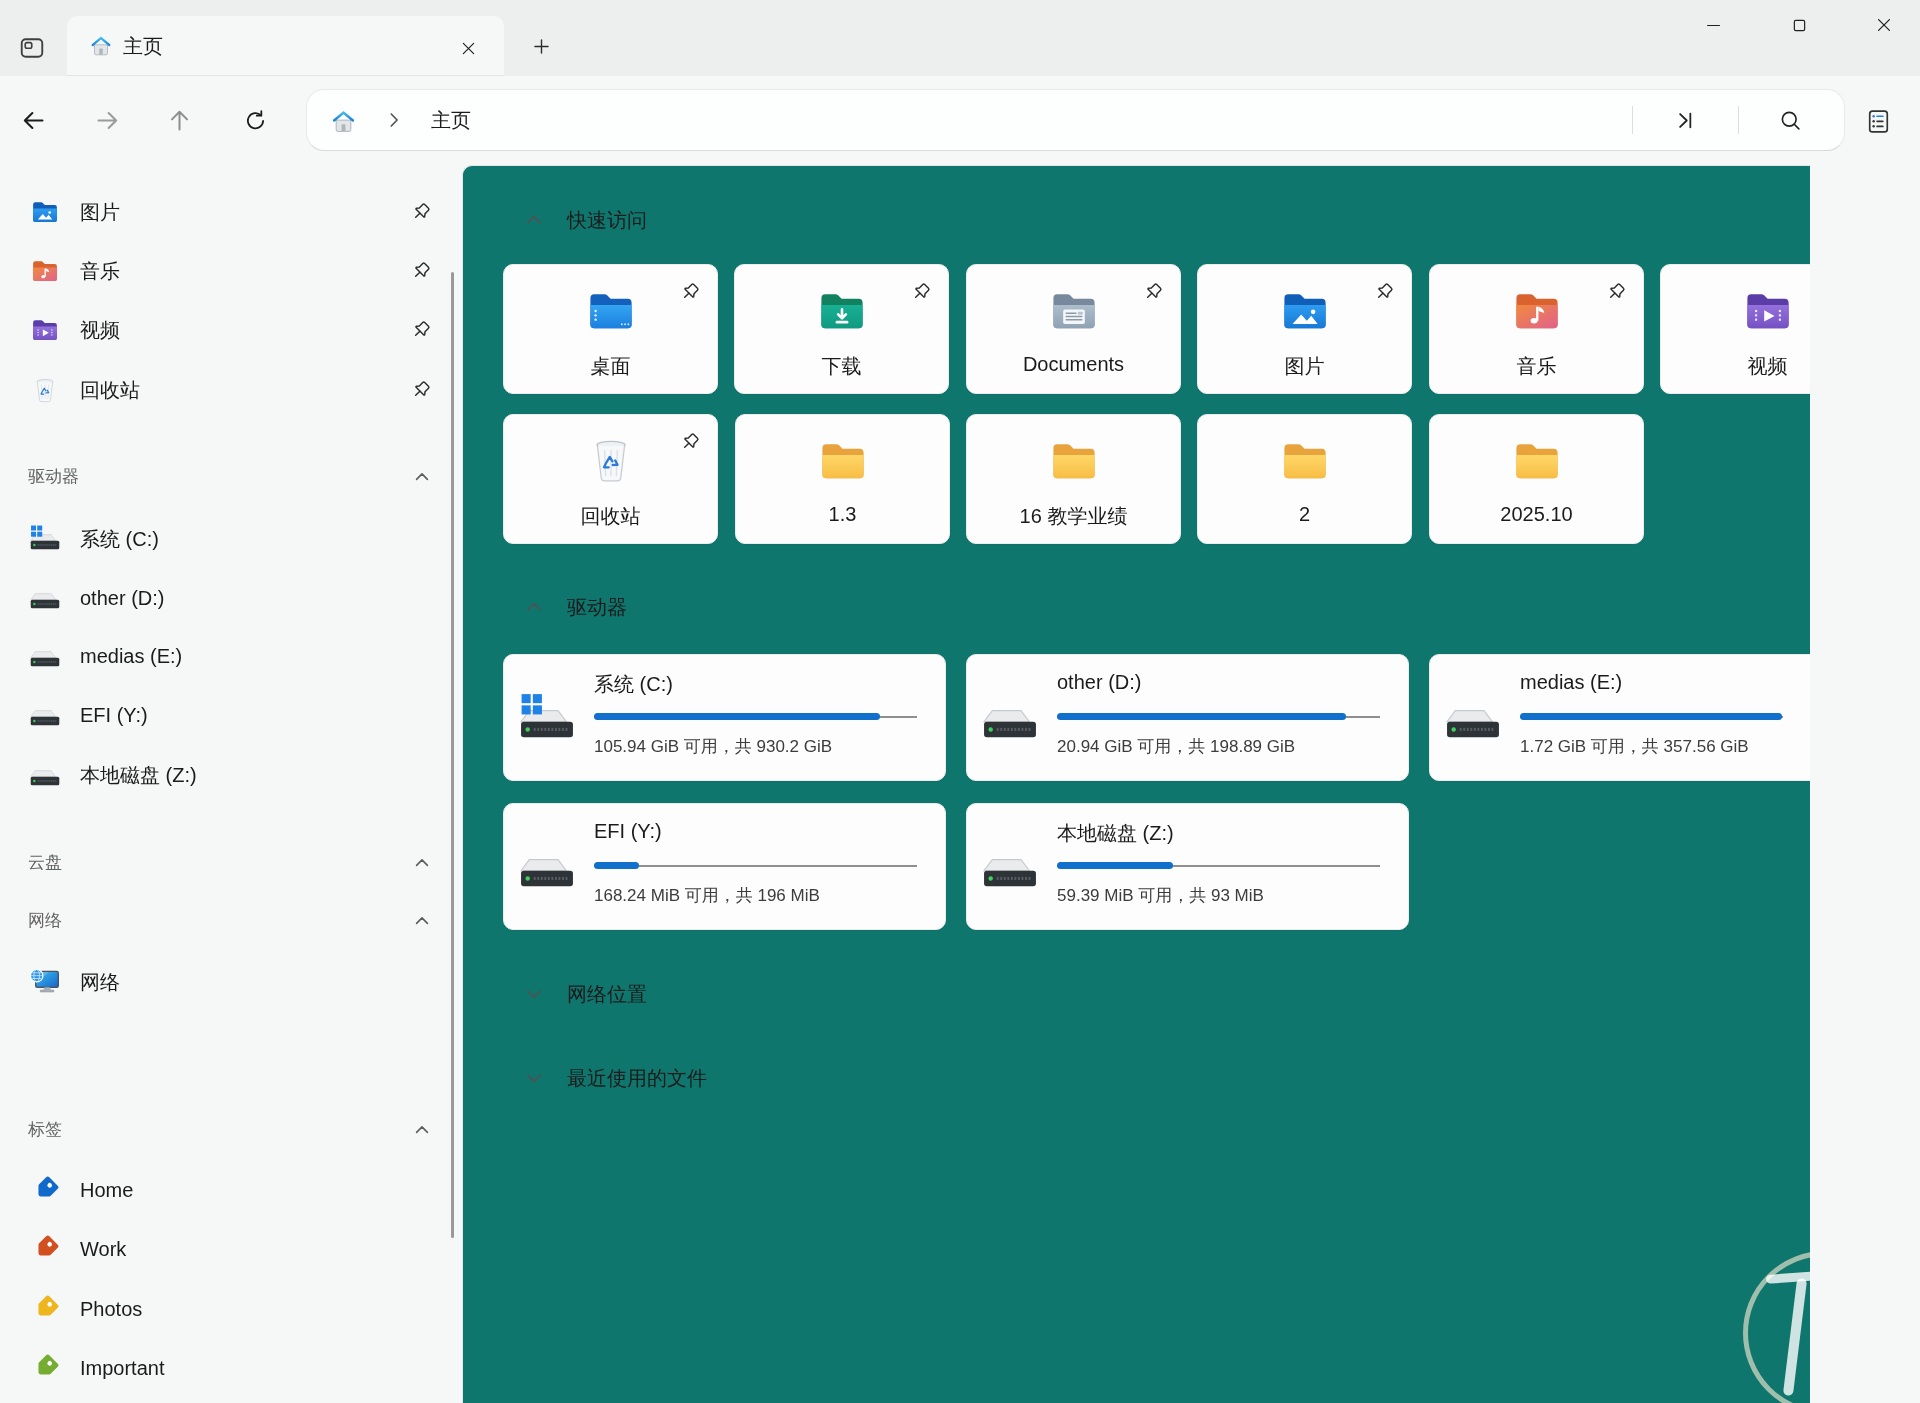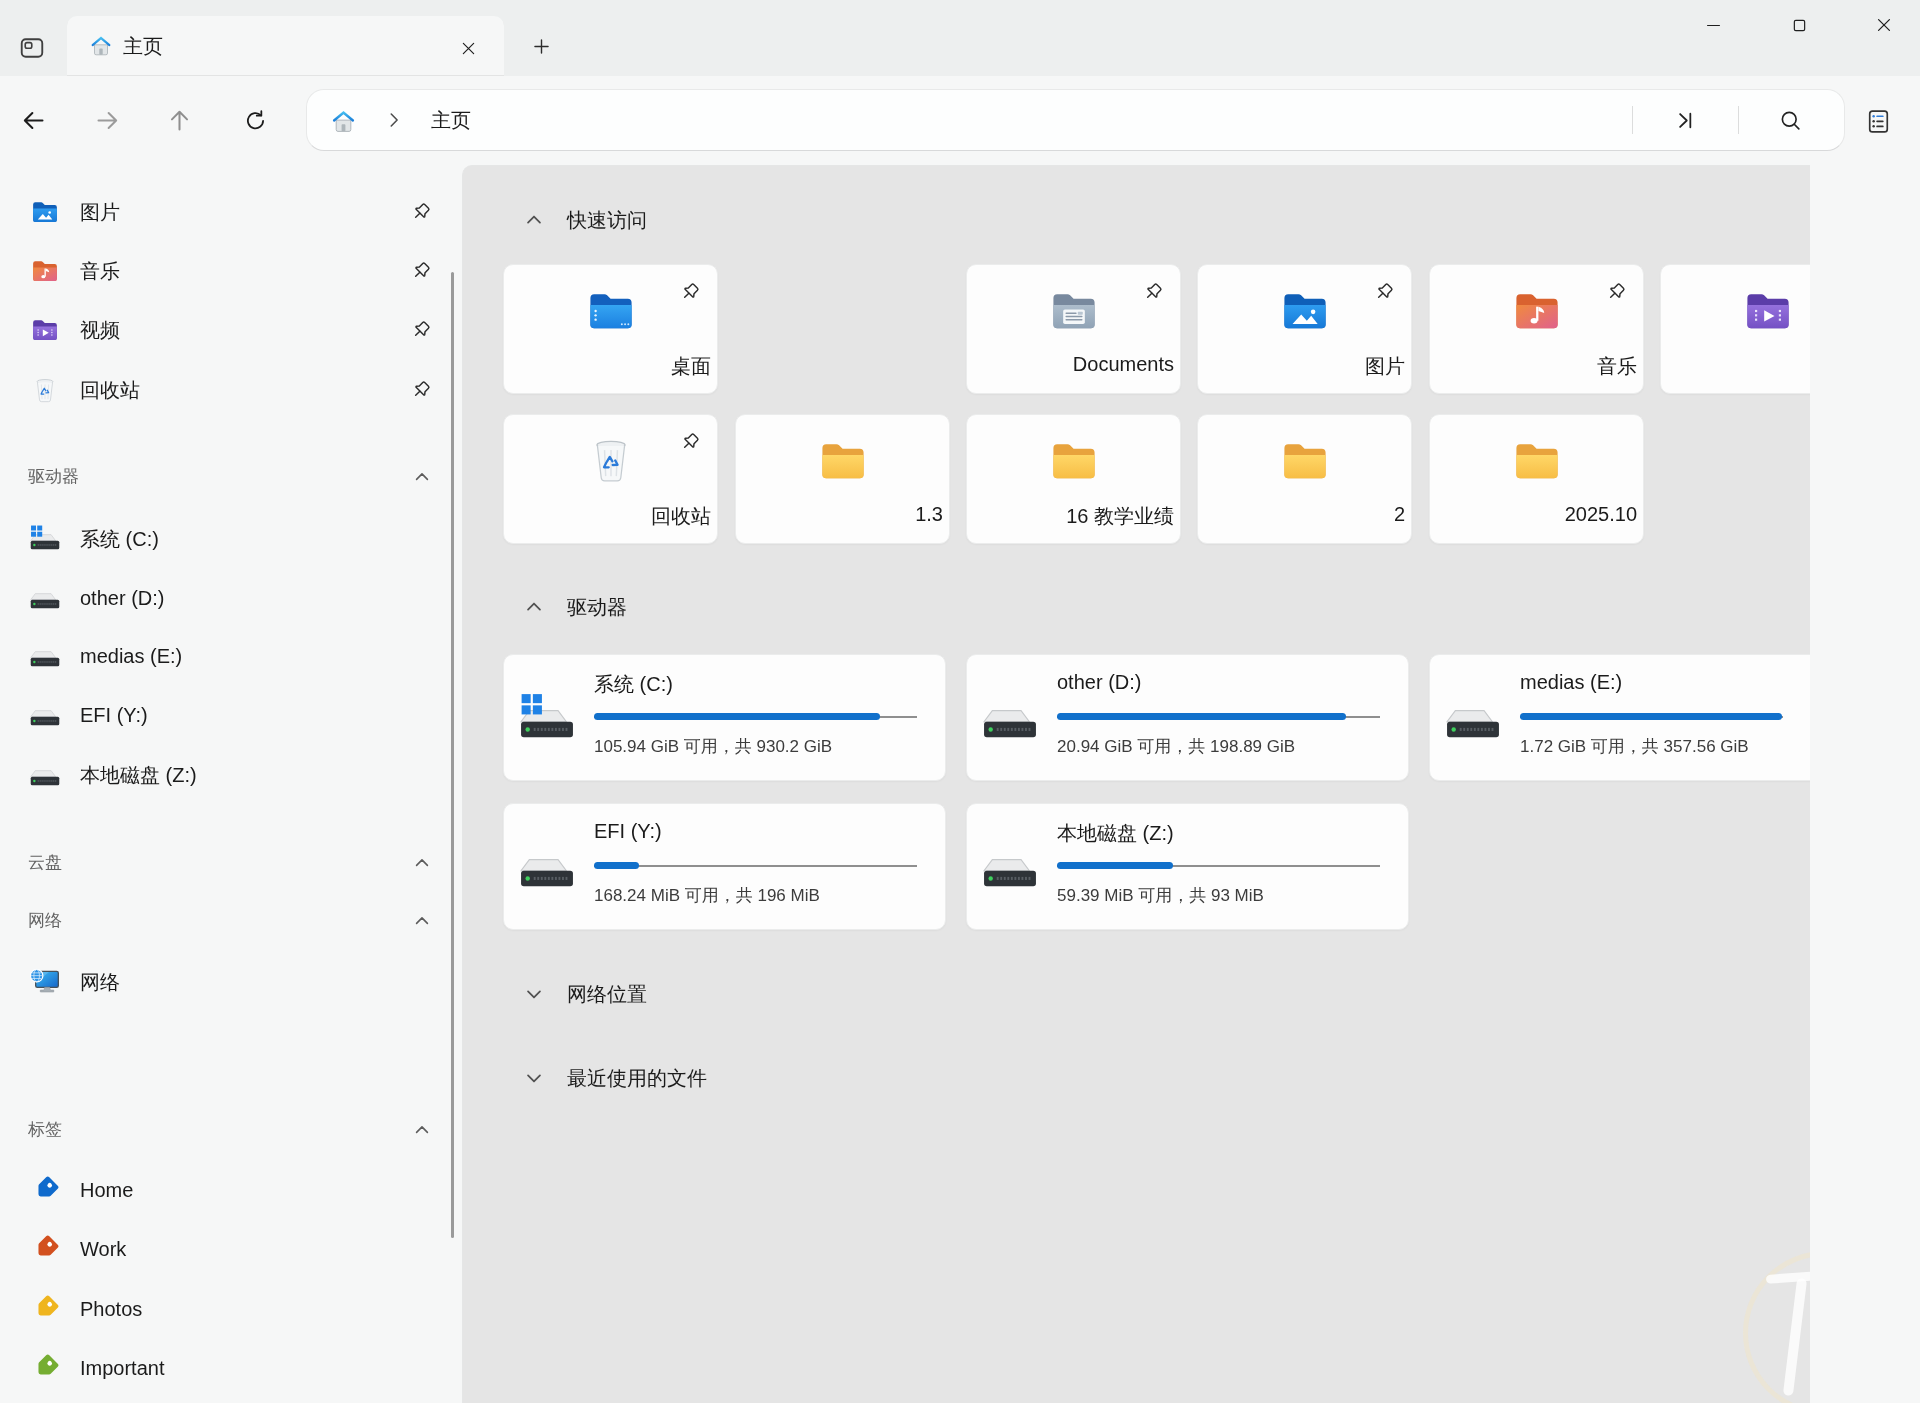--- a/index.html
+++ b/index.html
@@ -37,29 +37,29 @@
   .srow { position:absolute; left:6px; width:440px; height:58px; border-radius:6px; }
   .srow .sic { position:absolute; left:22px; top:14px; width:34px; height:30px; display:flex; align-items:center; justify-content:center; }
   .srow .slab { position:absolute; left:74px; top:0; height:58px; line-height:58px; font-size:20px; color:#1b1b1b; white-space:nowrap; }
   .srow .spin { position:absolute; left:404px; top:18px; width:22px; height:22px; color:#2c2c2c; }
   .shead { position:absolute; left:6px; width:440px; height:36px; }
   .shead .shlab { position:absolute; left:22px; top:0; height:36px; line-height:36px; font-size:17px; color:#636363; white-space:nowrap; }
   .shead .shchev { position:absolute; left:406px; top:8px; width:20px; height:20px; color:#5c5c5c; }
   .side-scrollbar { position:absolute; left:451px; top:272px; width:3px; height:966px; background:#9a9a9a; border-radius:2px; }
 
   
-  .panel { position:absolute; left:462px; top:165px; width:1348px; height:1238px; background:#e5e5e5; border:1px solid #e5e6e6; border-right:none; border-bottom:none; border-radius:10px 0 0 0; overflow:hidden; }
+  .panel { position:absolute; left:462px; top:165px; width:1348px; height:1238px; background:#0f766e; border:1px solid #e5e6e6; border-right:none; border-bottom:none; border-radius:10px 0 0 0; overflow:hidden; }
   .sec-head { position:absolute; height:36px; }
   .sec-chev { position:absolute; left:60px; width:22px; height:22px; color:#515151; }
   .sec-title { position:absolute; left:104px; top:0; height:36px; line-height:36px; font-size:20px; color:#1b1b1b; white-space:nowrap; }
   .more-btn { position:absolute; left:1360px; width:48px; height:36px; display:flex; align-items:center; justify-content:center; color:#4a4a4a; border-radius:4px; }
 
   .tile { position:absolute; width:215px; height:130px; background:#fdfdfd; border:1px solid #ebecec; border-radius:10px; box-shadow:0 1px 2px rgba(0,0,0,.04); }
   .tile .ticon { position:absolute; left:0; right:0; top:20px; display:flex; justify-content:center; }
-  .tile .tlabel { position:absolute; left:6px; right:6px; top:88px; text-align:right; font-size:20px; color:#1b1b1b; white-space:nowrap; overflow:hidden; }
+  .tile .tlabel { position:absolute; left:6px; right:6px; top:88px; text-align:center; font-size:20px; color:#1b1b1b; white-space:nowrap; overflow:hidden; }
   .tile .tpin { position:absolute; right:16px; top:16px; width:22px; height:22px; color:#2c2c2c; }
 
   .card { position:absolute; width:443px; height:127px; background:#fdfdfd; border:1px solid #ebecec; border-radius:10px; box-shadow:0 1px 2px rgba(0,0,0,.04); }
   .card .dicon { position:absolute; left:12px; top:38px; }
   .card .dtitle { position:absolute; left:90px; top:16px; font-size:20px; color:#1b1b1b; white-space:nowrap; }
   .card .dbar { position:absolute; left:90px; right:28px; top:58px; height:7px; }
   .card.has-info .dbar { right:88px; }
   .card .dtrack { position:absolute; left:0; right:0; top:3px; height:1.6px; background:#8f8f8f; }
   .card .dfill { position:absolute; left:0; top:0; height:7px; border-radius:4px; background:#1170cb; }
   .card .dcap { position:absolute; left:90px; top:80px; font-size:17px; color:#3c3c3c; white-space:nowrap; }
@@ -581,20 +581,31 @@
       <span class="ticon">
           <svg width="52" height="52" viewBox="0 0 48 48">
             <use href="#i-f-desktop"></use>
           </svg>
         </span>
       <div class="tlabel">桌面</div>
       <svg class="tpin" viewBox="0 0 24 24">
           <use href="#i-pin"></use>
         </svg>
     </div>
+    <div class="tile" style="left:271px;top:98px">
+      <span class="ticon">
+          <svg width="52" height="52" viewBox="0 0 48 48">
+            <use href="#i-f-downloads"></use>
+          </svg>
+        </span>
+      <div class="tlabel">下载</div>
+      <svg class="tpin" viewBox="0 0 24 24">
+          <use href="#i-pin"></use>
+        </svg>
+    </div>
     <div class="tile" style="left:503px;top:98px">
       <span class="ticon">
           <svg width="52" height="52" viewBox="0 0 48 48">
             <use href="#i-f-docs"></use>
           </svg>
         </span>
       <div class="tlabel">Documents</div>
       <svg class="tpin" viewBox="0 0 24 24">
           <use href="#i-pin"></use>
         </svg>

